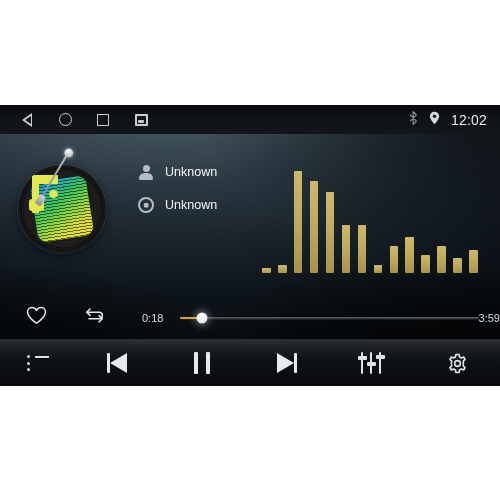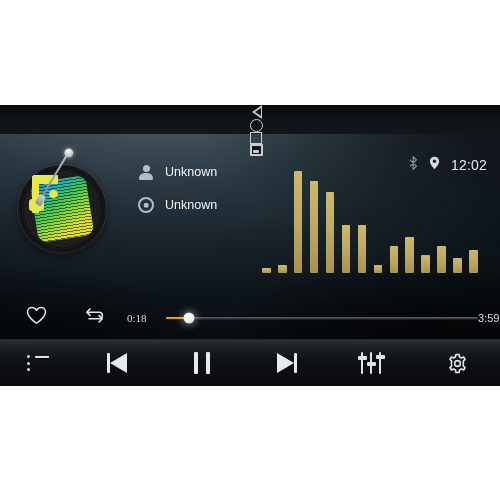--- a/index.html
+++ b/index.html
@@ -25,21 +25,21 @@
     background:
       radial-gradient(70% 60% at 86% 96%, rgba(0,0,0,.85) 0%, rgba(0,0,0,0) 70%),
       radial-gradient(60% 55% at 4% 96%, rgba(0,0,0,.75) 0%, rgba(0,0,0,0) 72%),
       radial-gradient(80% 70% at 96% 6%, rgba(0,0,0,.55) 0%, rgba(0,0,0,0) 70%);
   }
 
   
   #statusbar{
     position:absolute; left:0; top:0; width:500px; height:29px;
     background:linear-gradient(180deg,#0a0c0f 0%, #101317 55%, #121519 100%);
-    display:flex; align-items:center; z-index:30;flex-direction:column;
+    display:flex; align-items:center; z-index:30;
   }
   .navbtn{ display:flex; align-items:center; justify-content:center; }
   #nav-back{ margin-left:14px; width:26px; height:29px; }
   #nav-home{ margin-left:12px; width:26px; height:29px; }
   #nav-recents{ margin-left:12px; width:26px; height:29px; }
   #nav-screenshot{ margin-left:12px; width:26px; height:29px; }
 
   .tri-back{
     width:0;height:0;border-top:7px solid transparent;border-bottom:7px solid transparent;
     border-right:10px solid #c9ccd0;
@@ -144,21 +144,21 @@
     border-radius:1px;
   }
 
   
   #progressrow{
     position:absolute; left:0; top:195px; width:500px; height:35px;
     display:flex; align-items:center; z-index:10;
   }
   #btn-favorite{ margin-left:26px; }
   #btn-repeat{ margin-left:36px; }
-  #time-current{ color:#d9dde1; font-size:11px; margin-left:21px; width:24px;font-family:Liberation Serif, serif; }
+  #time-current{ color:#d9dde1; font-size:11px; margin-left:36px; width:24px; }
   #seekbar{
     position:relative; margin-left:15px; width:312px; height:14px; display:flex; align-items:center;
   }
   .track-bg{
     position:absolute; left:0; right:0; top:6px; height:2px;
     background:linear-gradient(180deg,#565e65,#31383e);
     border-radius:2px; box-shadow:0 1px 0 rgba(255,255,255,.07);
   }
   .track-fill{
     position:absolute; left:0; top:6px; height:2.4px;

